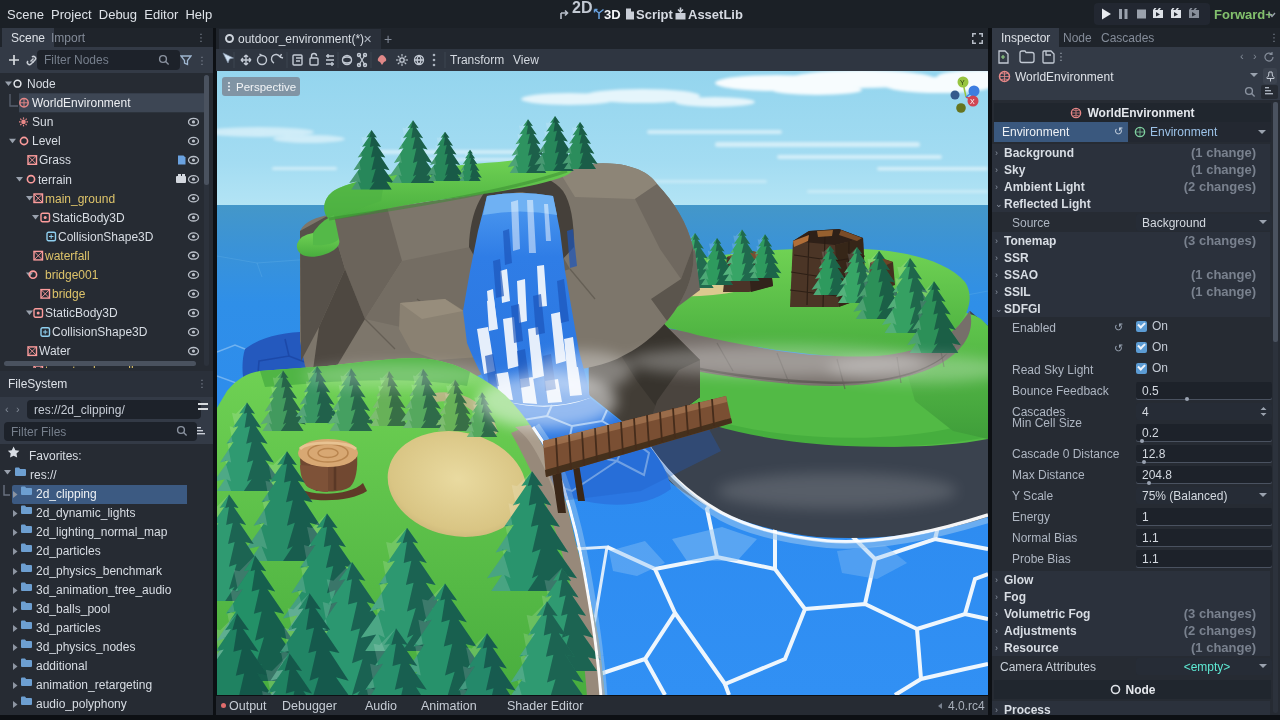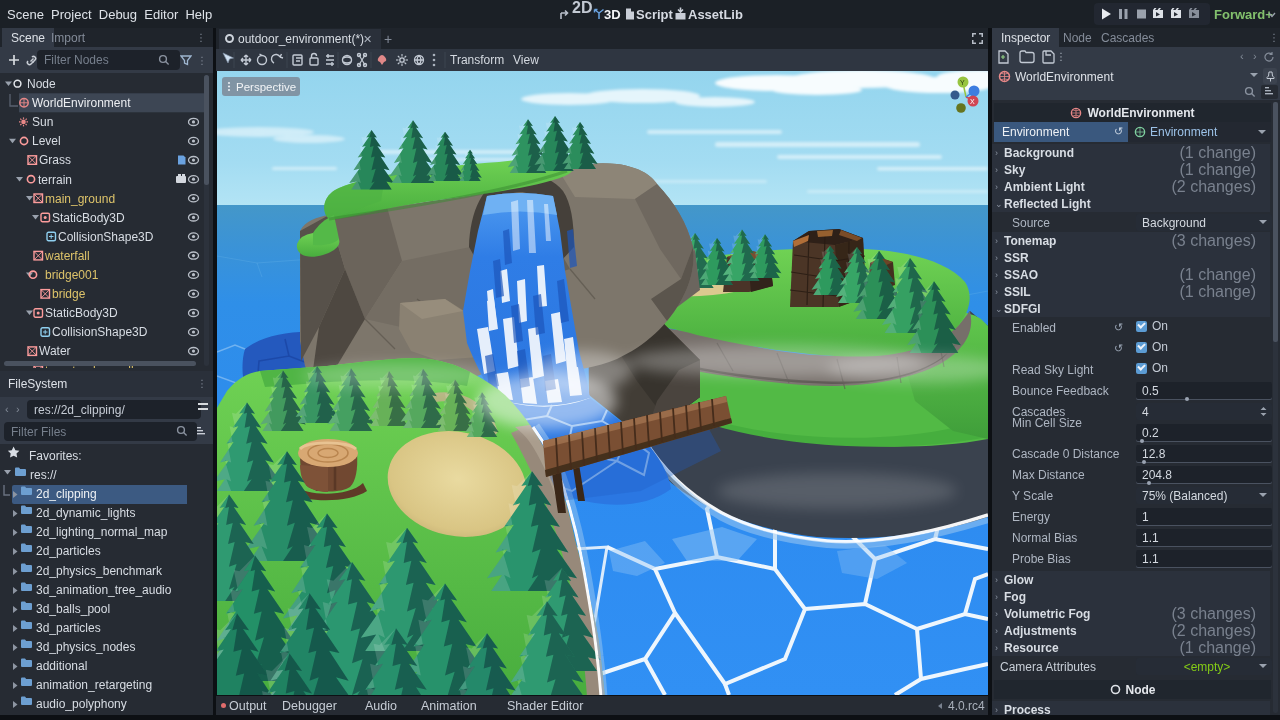--- a/index.html
+++ b/index.html
@@ -3,21 +3,21 @@
 html,body{margin:0;padding:0;width:1280px;height:720px;background:#0d1014;font-family:"Liberation Sans",sans-serif;overflow:hidden}
 .a{position:absolute}
 .txt{color:#ccd2db;font-size:12px;line-height:1}
 .dim{color:#828a97}
 .bold{font-weight:bold}
 .tab{position:absolute;top:0;height:100%;display:flex;align-items:center;padding:0 9px;font-size:12px}
 .inp{position:absolute;background:#1d222a;border-radius:4px;color:#767f8c;font-size:12px;display:flex;align-items:center;padding-left:7px}
 svg{display:block}
 .cat{position:absolute;left:0;right:10px;height:17px;background:#2b313c;display:flex;align-items:center;color:#d8dde4;font-weight:bold;font-size:12px}
 .cat .ch{color:#89919e;font-weight:normal;font-size:9px;width:9px;padding-left:3px}
-.chg{position:absolute;right:14px;color:#79818e;font-weight:normal;font-size:16px}
+.chg{position:absolute;right:14px;color:#79818e;font-weight:bold;font-size:13px}
 .prop{position:absolute;left:0;right:10px;height:21px;display:flex;align-items:center;color:#aeb6c2;font-size:12px;padding-left:20px}
 .val{position:absolute;left:144px;width:130px;height:17px;background:#1d222a;border-radius:2px;color:#d4d9e0;font-size:12px;display:flex;align-items:center;padding-left:6px;box-shadow:0 1px 0 #4a5260}
 .dd{position:absolute;left:144px;width:130px;height:17px;background:#262c36;border-radius:3px;color:#d4d9e0;font-size:12px;display:flex;align-items:center;padding-left:6px}
 .dda{position:absolute;right:5px;top:6px;width:0;height:0;border-left:4px solid transparent;border-right:4px solid transparent;border-top:4px solid #9aa2ae}
 .cb{width:11px;height:11px;background:#5b9bd3;border-radius:2px;margin-right:5px;position:relative}
 .cb:after{content:"";position:absolute;left:2px;top:1px;width:5px;height:3px;border-left:2px solid #eef3fa;border-bottom:2px solid #eef3fa;transform:rotate(-45deg)}
 </style></head>
 <body>
 
 <div class="a" style="left:0;top:0;width:1280px;height:28px;background:#1b2026"></div>
@@ -869,21 +869,21 @@
   <div class="val" style="top:429px">1.1</div>
   <div class="prop" style="top:448px">Probe Bias</div>
   <div class="val" style="top:450px">1.1</div>
   <div class="cat" style="top:471px"><span class="ch">›</span>Glow</div>
   <div class="cat" style="top:488px"><span class="ch">›</span>Fog</div>
   <div class="cat" style="top:505px"><span class="ch">›</span>Volumetric Fog<span class="chg">(3 changes)</span></div>
   <div class="cat" style="top:522px"><span class="ch">›</span>Adjustments<span class="chg">(2 changes)</span></div>
   <div class="cat" style="top:539px"><span class="ch">›</span>Resource<span class="chg">(1 change)</span></div>
   <div class="a txt" style="left:8px;top:561px;color:#c8cfd8">Camera Attributes</div>
   <div class="dd" style="top:558px;left:144px;width:130px">
-        <span style="margin:16px auto;color:#84cc16">&lt;empty&gt;</span>
+        <span style="margin:16px auto;color:#5eead4">&lt;empty&gt;</span>
         <span class="dda"></span>
       </div>
   <div class="a" style="left:2px;top:580px;width:277px;height:19px;background:#20262e;display:flex;align-items:center;justify-content:center">
     <svg width="11" height="11" viewBox="0 0 11 11" style="margin-right:5px">
           <circle cx="5.5" cy="5.5" r="4" fill="none" stroke="#dde1e7" stroke-width="1.6"></circle>
         </svg>
     <span class="txt bold" style="color:#e4e7ec">Node</span>
   </div>
   <div class="cat" style="top:601px"><span class="ch">›</span>Process</div>
 

